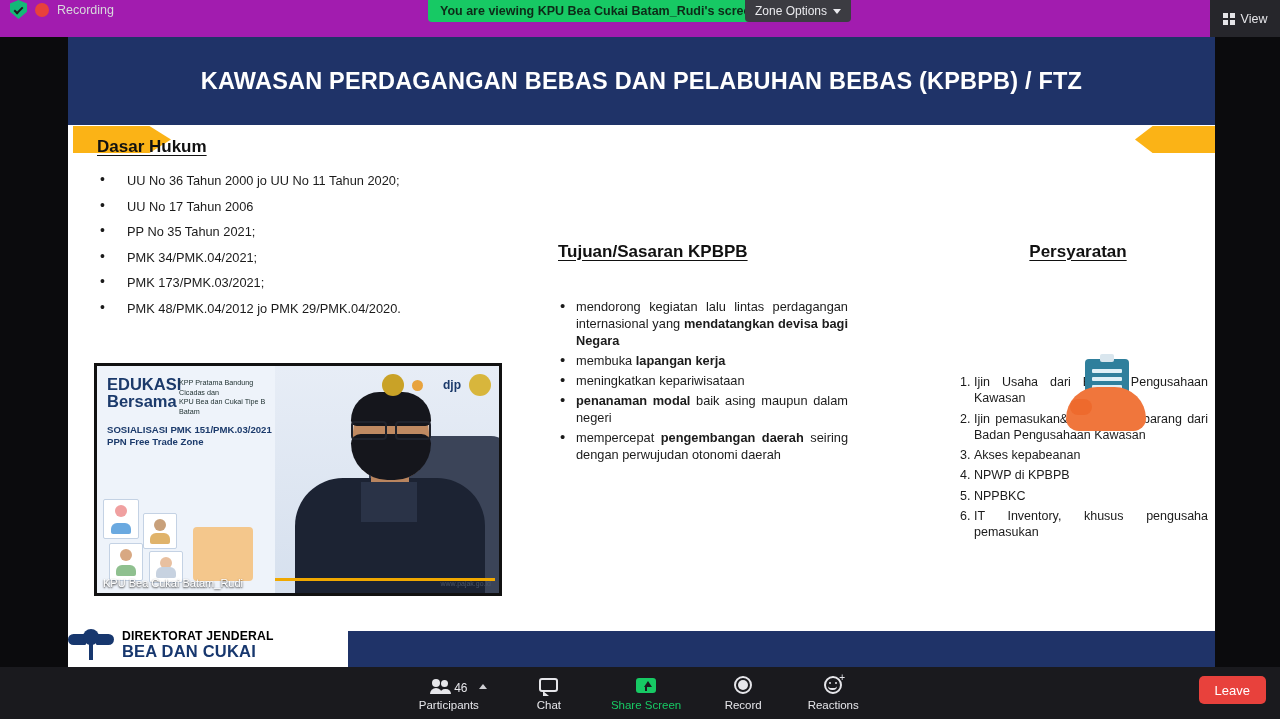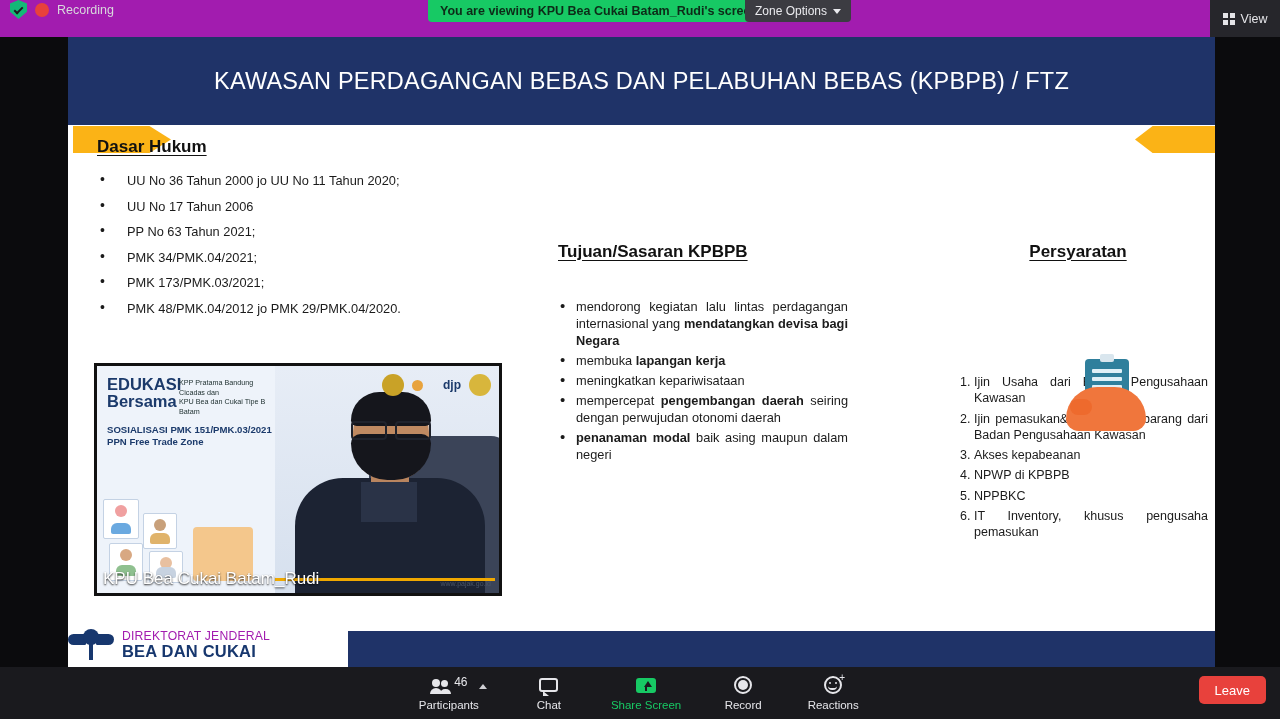--- a/index.html
+++ b/index.html
@@ -58,21 +58,21 @@
   #stage { position: absolute; left: 0; top: 37px; width: 1280px; height: 630px; background: #0b0b0d; }
   #slide {
     position: absolute; left: 68px; top: 0px; width: 1147px; height: 630px;
     background: #ffffff;
   }
   .slide-title-bar {
     position: absolute; left: 0; top: 0; width: 1147px; height: 88px;
     background: #1f3368; display: flex; align-items: center; justify-content: center;
   }
   .slide-title {
-    color: #ffffff; font-size: 23.5px; font-weight: normal; letter-spacing: 0.2px; text-align: center;
+    color: #ffffff; font-size: 23.5px; font-weight: bold; letter-spacing: 0.2px; text-align: center;
   }
   .arrow-l {
     position: absolute; left: 5px; top: 89px; width: 98px; height: 27px;
     background: #fbb316;
     clip-path: polygon(0 0, 78% 0, 100% 50%, 78% 100%, 0 100%);
   }
   .arrow-r {
     position: absolute; right: 0px; top: 89px; width: 80px; height: 27px;
     background: #fbb316;
     clip-path: polygon(22% 0, 100% 0, 100% 100%, 22% 100%, 0 50%);
@@ -125,21 +125,21 @@
   .vp-head { position: absolute; left: 78px; top: 30px; width: 76px; height: 84px; background: #c08a61; border-radius: 36px 36px 34px 34px; }
   .vp-hair { position: absolute; left: 76px; top: 26px; width: 80px; height: 34px; background: #15161c; border-radius: 40px 40px 8px 8px; }
   .vp-mask { position: absolute; left: 76px; top: 68px; width: 80px; height: 46px; background: #15161c; border-radius: 10px 10px 38px 38px; }
   .vp-glasses { position: absolute; left: 74px; top: 55px; width: 84px; height: 16px; }
   .vp-glasses::before, .vp-glasses::after {
     content: ""; position: absolute; top: 0; width: 32px; height: 15px;
     border: 2px solid #20232c; border-radius: 4px;
   }
   .vp-glasses::before { left: 2px; } .vp-glasses::after { right: 2px; }
   .vt-name {
-    position: absolute; left: 6px; bottom: 4px; color: #fff; font-size: 17px;
+    position: absolute; left: 6px; bottom: 4px; color: #fff; font-size: 11px;
     text-shadow: 0 1px 2px rgba(0,0,0,.9);
   }
 
   #tujuan { position: absolute; left: 490px; top: 205px; width: 290px; }
   #tujuan ul { list-style: none; margin: 36px 0 0 0; padding: 0; }
   #tujuan li {
     position: relative; padding-left: 18px; margin-bottom: 3px;
     font-size: 12.8px; color: #1b1b1b; line-height: 1.33; text-align: justify;
   }
   #tujuan li::before { content: "•"; position: absolute; left: 2px; top: -2px; font-size: 15px; }
@@ -171,21 +171,21 @@
     display: flex; align-items: center; gap: 8px; padding-left: 0px;
   }
   .bc-logo {
     width: 46px; height: 42px; position: relative; flex: 0 0 auto;
   }
   .bc-logo .wing { position: absolute; top: 10px; width: 18px; height: 11px; background: #17376e; border-radius: 9px 2px 2px 9px; }
   .bc-logo .wing.l { left: 0; } .bc-logo .wing.r { right: 0; border-radius: 2px 9px 9px 2px; }
   .bc-logo .ball { position: absolute; left: 15px; top: 5px; width: 16px; height: 16px; border-radius: 50%; background: #17376e; }
   .bc-logo .stick { position: absolute; left: 21px; top: 18px; width: 4px; height: 18px; background: #17376e; }
   .footer-txt { line-height: 1.05; }
-  .footer-txt .t1 { font-size: 12.2px; font-weight: normal; color: #a21caf; letter-spacing: .2px; }
+  .footer-txt .t1 { font-size: 12.2px; font-weight: bold; color: #000000; letter-spacing: .2px; }
   .footer-txt .t2 { font-size: 16.5px; font-weight: bold; color: #17376e; letter-spacing: .2px; }
 
   
   #toolbar {
     position: absolute; left: 0; bottom: 0; width: 1280px; height: 52px;
     background: #1a1a1e; display: flex; align-items: center;
   }
   .tb-item {
     display: flex; flex-direction: column; align-items: center; justify-content: center;
     color: #e6e6ea; font-size: 11.5px; gap: 4px; min-width: 56px; height: 52px;
@@ -280,21 +280,21 @@
         <div class="slide-title">KAWASAN PERDAGANGAN BEBAS DAN PELABUHAN BEBAS (KPBPB) / FTZ</div>
       </div>
       <div class="arrow-l"></div>
       <div class="arrow-r"></div>
 
       <div id="dasar">
         <div class="h-under">Dasar Hukum</div>
         <ul>
           <li>UU No 36 Tahun 2000 jo UU No 11 Tahun 2020;</li>
           <li>UU No 17 Tahun 2006</li>
-          <li>PP No 63 Tahun 2021;</li>
+          <li>PP No 35 Tahun 2021;</li>
           <li>PMK 34/PMK.04/2021;</li>
           <li>PMK 173/PMK.03/2021;</li>
           <li>PMK 48/PMK.04/2012 jo PMK 29/PMK.04/2020.</li>
         </ul>
       </div>
 
       <div id="video-tile">
         <div class="vt-left"></div>
 
         <div class="vt-person">
@@ -355,22 +355,22 @@
         <div class="vt-web">www.pajak.go.id</div>
         <div class="vt-name">KPU Bea Cukai Batam_Rudi</div>
       </div>
 
       <div id="tujuan">
         <div class="h-under">Tujuan/Sasaran KPBPB</div>
         <ul>
           <li>mendorong kegiatan lalu lintas perdagangan internasional yang <b>mendatangkan devisa bagi Negara</b></li>
           <li>membuka <b>lapangan kerja</b></li>
           <li>meningkatkan kepariwisataan</li>
+          <li><b>penanaman modal</b> baik asing maupun dalam negeri</li>
           <li>mempercepat <b>pengembangan daerah</b> seiring dengan perwujudan otonomi daerah</li>
-          <li><b>penanaman modal</b> baik asing maupun dalam negeri</li>
         </ul>
       </div>
 
       <div id="persyaratan">
         <div class="h-under">Persyaratan</div>
         <div class="clipboard-wrap">
           <div class="cb-board">
             <div class="cb-clip"></div>
             <div class="cb-lines">
                 <i></i>
@@ -409,21 +409,21 @@
 
     </div>
   </div>
 
   <div id="toolbar">
 
 
     <div class="tb-center">
       <div style="display:flex;align-items:center;">
         <div class="tb-item">
-          <span style="display:flex;align-items:flex-start;">
+          <span style="display:flex;align-items:flex-end;">
             <span class="ico ico-ppl">
               <span class="p1"></span>
                 <span class="p2"></span>
                 <span class="b1"></span>
                 <span class="b2"></span>
             </span>
             <span class="badge-count">46</span>
           </span>
           <span class="lbl">Participants</span>
         </div>

